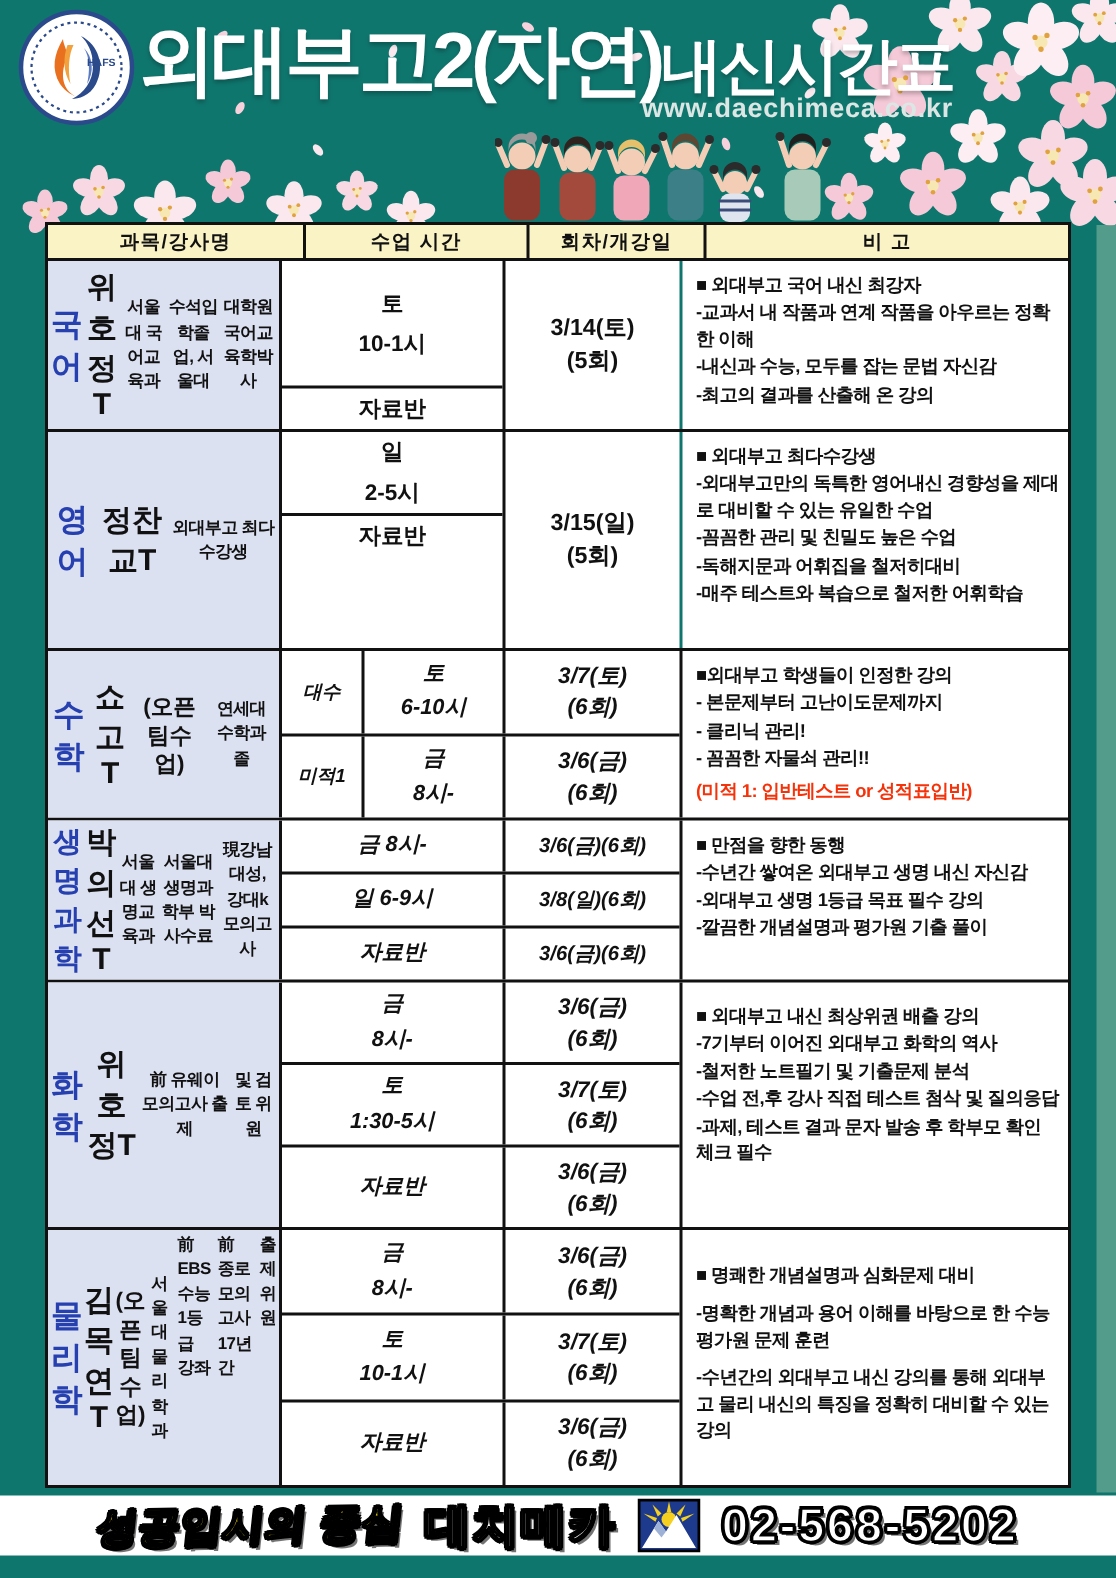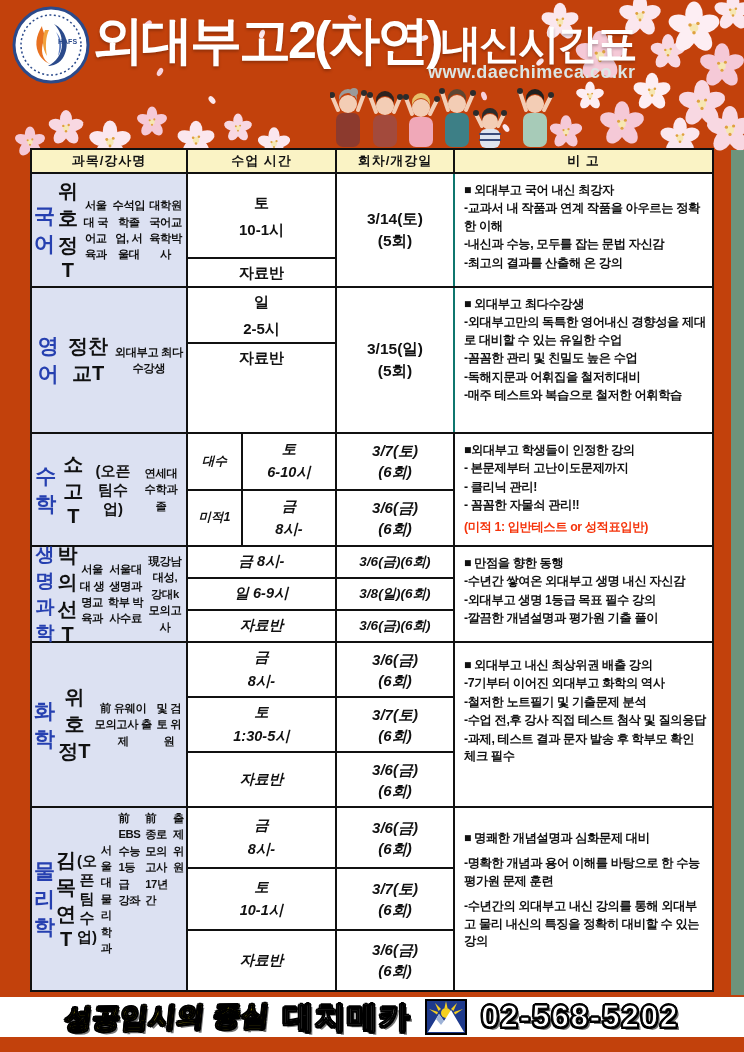--- a/index.html
+++ b/index.html
@@ -1,40 +1,40 @@
 <!DOCTYPE html>
 <html><head>
 <meta charset="utf-8">
 <style>
   * { margin:0; padding:0; box-sizing:border-box; }
   body { background:#444; }
   .page {
     position:relative; width:744px; height:1052px; overflow:hidden;
-    background:#c2410c;
+    background:#0f766e;
     font-family:"Liberation Sans","DejaVu Sans",sans-serif;
     color:#111;
   }
   
   .deco-svg { position:absolute; left:0; top:0; width:744px; height:160px; pointer-events:none; }
   .hafs-logo { position:absolute; left:12px; top:6px; width:78px; height:78px; }
   .title { position:absolute; left:92px; top:6px; white-space:nowrap; color:#ffffff; font-weight:900; z-index:3; text-shadow:0 2px 3px rgba(0,0,0,.25); }
   .title .t-main { font-size:52px; letter-spacing:-3px; }
   .title .t-sub  { font-size:41px; letter-spacing:-2px; }
   .site-url { position:absolute; left:428px; top:62px; z-index:3; font-size:18px; font-weight:bold; color:#dce6e4; letter-spacing:.5px; }
   .people-svg { position:absolute; left:330px; top:70px; width:245px; height:80px; z-index:2; }
   .edge-stripe { position:absolute; right:0; top:150px; width:13px; height:845px; background:#5fa28f; opacity:.85; }
   
   .timetable {
     position:absolute; left:30px; top:148px; width:684px; height:844px;
     background:#ffffff; border:2px solid #111; display:flex; flex-direction:column; z-index:4;
   }
   .thead { height:24px; flex:0 0 24px; display:flex; background:#faf3c5; border-bottom:2px solid #111; }
   .th { display:flex; align-items:center; justify-content:center; font-weight:800; font-size:13px; border-right:2px solid #111; letter-spacing:1px; }
   .th:last-child { border-right:none; }
-  .w-subject { width:156px; } .w-time { width:149px; } .w-sess { width:118px; } .w-rem { flex:1; }
+  .w-subject { width:172px; } .w-time { width:149px; } .w-sess { width:118px; } .w-rem { flex:1; }
 
   .row { display:flex; border-bottom:2px solid #111; }
   .row:last-child { border-bottom:none; flex:1; }
   .col-subject {
     width:156px; border-right:2px solid #111; background:#dce1f2;
     display:flex; flex-direction:row; align-items:center; justify-content:center;
     text-align:center; padding:2px; gap:1px;
   }
   .subj { color:#2640b0; font-size:21px; font-weight:900; letter-spacing:0px; }
   .teacher { color:#111; font-size:20px; font-weight:900; }
@@ -276,21 +276,21 @@
       </div>
       <div class="col-remarks">
         <div class="remark-line">■외대부고 학생들이 인정한 강의</div>
         <div class="remark-line">- 본문제부터 고난이도문제까지</div>
         <div class="remark-line">- 클리닉 관리!</div>
         <div class="remark-line">- 꼼꼼한 자물쇠 관리!!</div>
         <div class="remark-line remark-red">(미적 1: 입반테스트 or 성적표입반)</div>
       </div>
     </div>
 
-    <div class="row" style="height:96px">
+    <div class="row" style="height:108px">
       <div class="col-subject">
         <div class="subj" style="font-size:19px">생명과학</div>
         <div class="teacher">박의선T</div>
         <div class="cred">서울대 생명교육과</div>
         <div class="cred">서울대생명과학부 박사수료</div>
         <div class="cred">現강남대성, 강대k모의고사</div>
       </div>
       <div class="col-mid">
         <div class="subrow">
           <div class="sub-time w-c">금 8시-</div>

